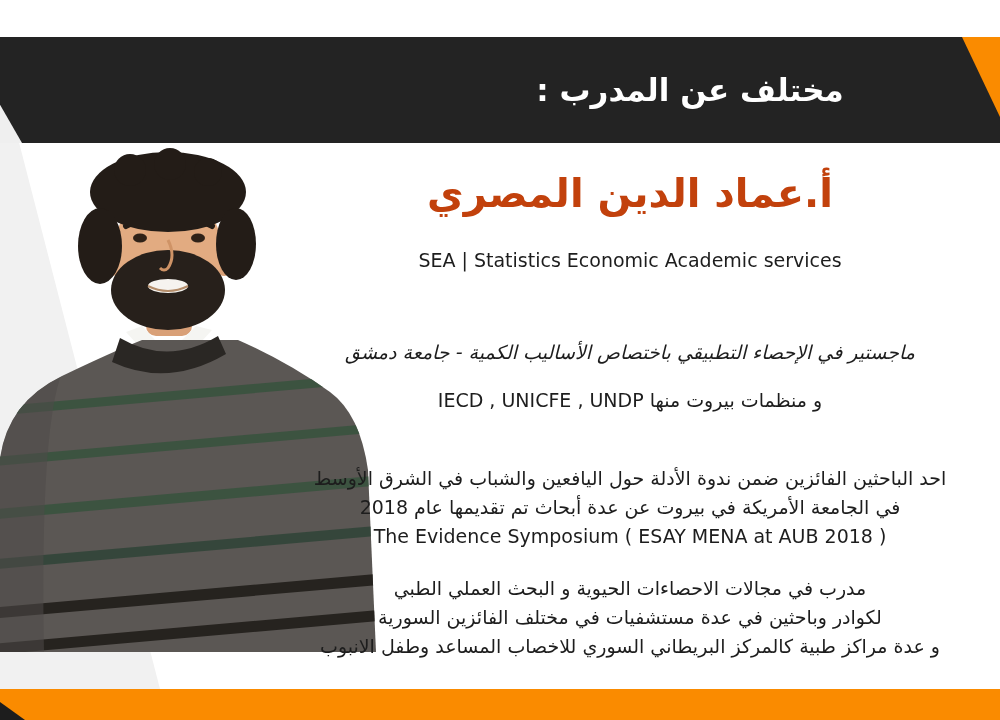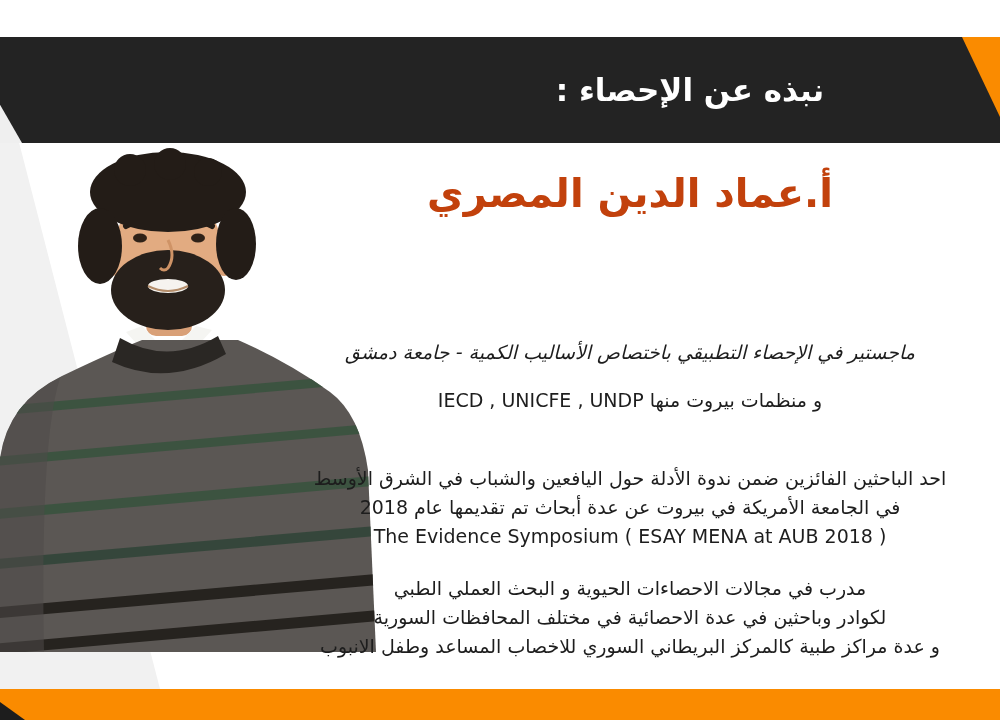--- a/index.html
+++ b/index.html
@@ -49,21 +49,21 @@
 <body>
 
 <div class="abs notch-gray"></div>
 <div class="abs side-gray"></div>
 <div class="abs band"></div>
 <div class="abs corner-orange-tr"></div>
 <div class="abs bottom-band"></div>
 <div class="abs corner-black-bl"></div>
 
 <div class="abs header-title-wrap">
-  <div class="header-title">نبذه عن الإحصاء :</div>
+  <div class="header-title">مختلف عن المدرب :</div>
 </div>
 
 <div class="abs photo">
   <svg width="380" height="512" viewBox="0 0 380 512">
     <defs>
       <clipPath id="sweaterClip">
         <path d="M0 512 L0 318 Q8 262 62 236 Q112 212 142 200 L238 200 Q288 222 330 252 Q360 274 368 330 L376 512 Z"></path>
       </clipPath>
     </defs>
 
@@ -106,33 +106,34 @@
       <path d="M60 238 Q40 300 44 512 L0 512 L0 318 Q8 262 62 236 Z" fill="#4f4b48" opacity="0.55"></path>
     </g>
 
     <path d="M120 198 Q168 226 218 196 L226 214 Q168 248 112 222 Z" fill="#2a2724"></path>
   </svg>
 </div>
 
 <div class="abs txtblock name">أ.عماد الدين المصري</div>
 
 <div class="abs txtblock blk-role">
+  <div class="latin">SEA | Statistics Economic Academic services</div>
 </div>
 
 <div class="abs txtblock blk-edu">
   <div>ماجستير في الإحصاء التطبيقي  باختصاص الأساليب الكمية  - جامعة دمشق</div>
 </div>
 
 <div class="abs txtblock blk-exp">
   <div>و منظمات بيروت منها  IECD , UNICFE , UNDP</div>
 </div>
 
 <div class="abs txtblock blk-award">
   <div>احد الباحثين  الفائزين ضمن ندوة الأدلة حول اليافعين والشباب في الشرق الأوسط</div>
   <div>في الجامعة الأمريكة في بيروت عن عدة أبحاث تم تقديمها عام  2018</div>
   <div class="latin">The Evidence Symposium ( ESAY MENA at AUB 2018 )</div>
 </div>
 
 <div class="abs txtblock blk-train">
   <div>مدرب في مجالات الاحصاءات الحيوية و البحث العملي الطبي</div>
-  <div>لكوادر وباحثين في عدة الاحصائية  في مختلف المحافظات السورية</div>
+  <div>لكوادر وباحثين في عدة مستشفيات  في مختلف الفائزين السورية</div>
   <div>و عدة مراكز طبية كالمركز البريطاني السوري للاخصاب المساعد وطفل  الانبوب</div>
 </div>
 
 </body></html>

